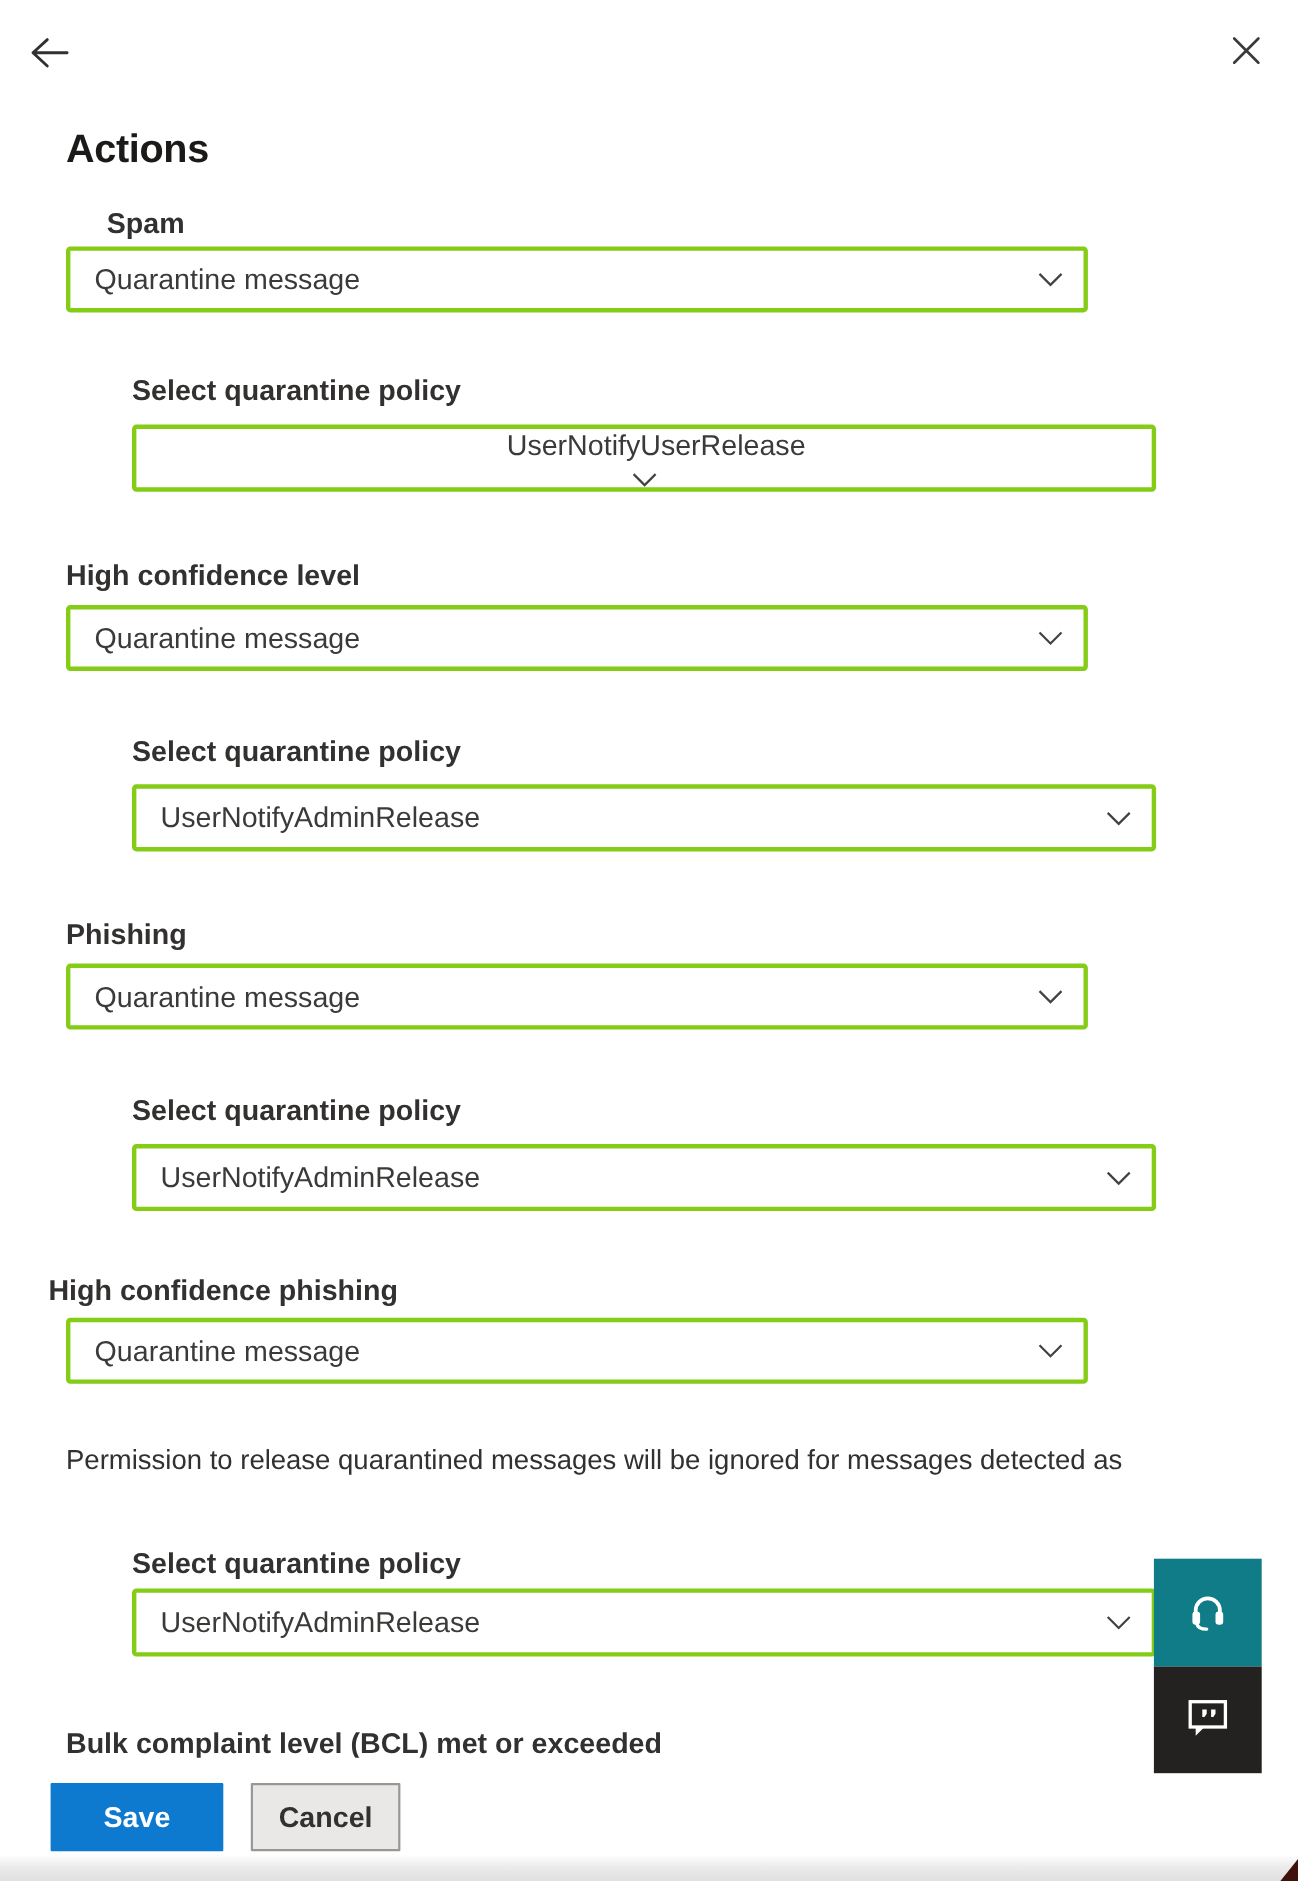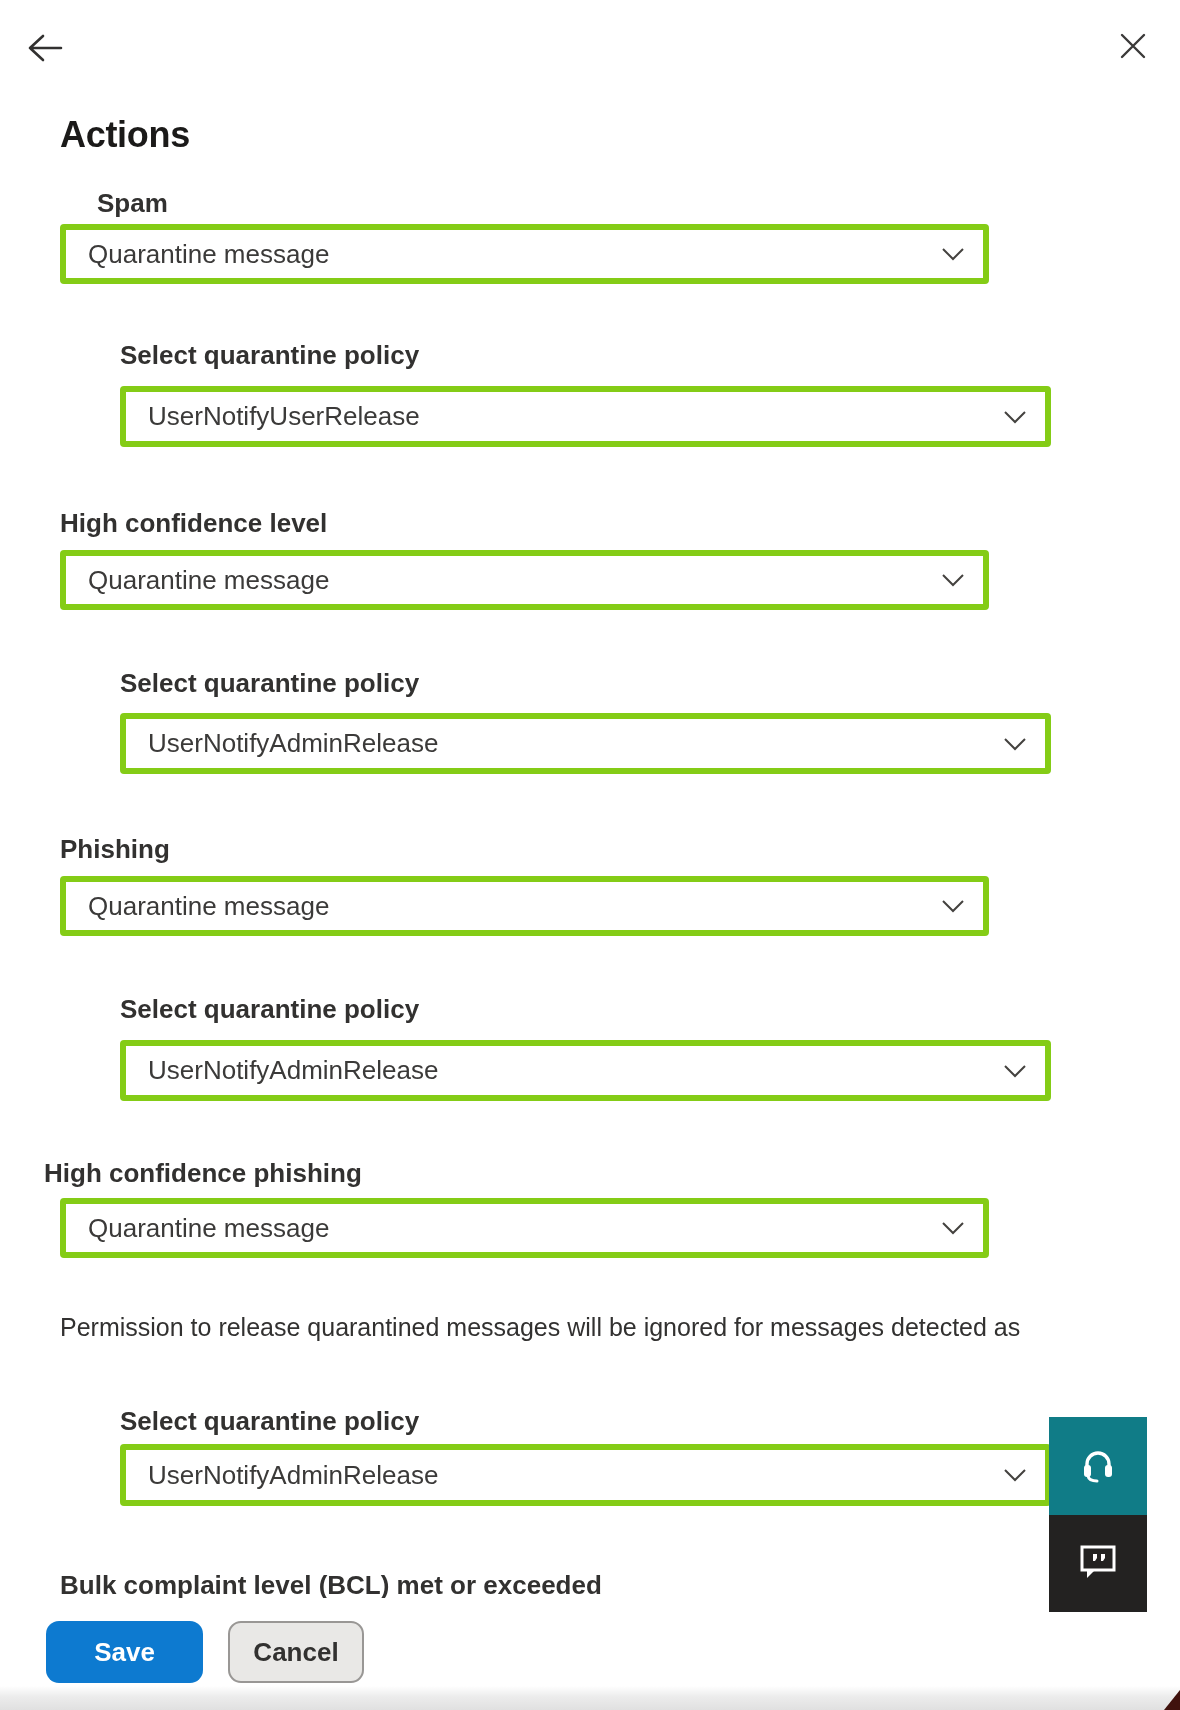--- a/index.html
+++ b/index.html
@@ -10,34 +10,34 @@
   }
   .abs{position:absolute;}
   
   .icon-btn{background:transparent;border:none;padding:0;cursor:pointer;display:flex;align-items:center;justify-content:center;}
   
   .page-title{font-size:36px;font-weight:700;color:#1b1a19;letter-spacing:-0.3px;}
   
   .lbl{font-size:26px;font-weight:700;color:#323130;white-space:nowrap;line-height:30px;}
   
   .combo{
-    box-sizing:border-box;border:6px solid #84cc16;border-radius:4px;background:#fff;
+    box-sizing:border-box;border:4px solid #84cc16;border-radius:4px;background:#fff;
     display:flex;align-items:center;cursor:pointer;
   }
   .combo .val{
     font-size:26px;color:#3b3a39;padding-left:22px;flex:1;white-space:nowrap;overflow:hidden;
   }
   .combo .chev{width:60px;display:flex;align-items:center;justify-content:center;flex:0 0 auto;}
   
   .note-line{font-size:25px;color:#323130;white-space:nowrap;line-height:34px;}
   
   .clipped{overflow:hidden;}
   
   .btn{
-    box-sizing:border-box;border-radius:13px;font-size:26px;font-weight:700;
+    box-sizing:border-box;border-radius:1px;font-size:26px;font-weight:700;
     display:flex;align-items:center;justify-content:center;cursor:pointer;border:none;
   }
   .btn-primary{background:#0d7ad0;color:#ffffff;}
   .btn-default{background:#e9e8e6;color:#323130;border:2px solid #999795;}
   
   .rail-btn{display:flex;align-items:center;justify-content:center;border:none;cursor:pointer;}
   .rail-help{background:#107c87;}
   .rail-feedback{background:#232221;}
   
   .bottom-strip{background:linear-gradient(180deg,#ffffff 0%,#ececec 45%,#e0e0e0 100%);}
@@ -69,21 +69,21 @@
 <div class="abs combo" style="left:60px;top:224px;width:929px;height:60px;">
   <span class="val">Quarantine message</span>
   <span class="chev">
     <svg width="24" height="14" viewBox="0 0 24 14" fill="none">
         <path d="M2 2 L12 12 L22 2" stroke="#44423f" stroke-width="2"></path>
       </svg>
   </span>
 </div>
 
 <div class="abs lbl" style="left:120px;top:340px;">Select quarantine policy</div>
-<div class="abs combo" style="left:120px;top:386px;width:931px;height:61px;">
+<div class="abs combo" style="left:120px;top:386px;width:931px;height:61px;flex-direction:column;">
   <span class="val">UserNotifyUserRelease</span>
   <span class="chev">
     <svg width="24" height="14" viewBox="0 0 24 14" fill="none">
         <path d="M2 2 L12 12 L22 2" stroke="#44423f" stroke-width="2"></path>
       </svg>
   </span>
 </div>
 
 <div class="abs lbl" style="left:60px;top:508px;">High confidence level</div>
 <div class="abs combo" style="left:60px;top:550px;width:929px;height:60px;">

